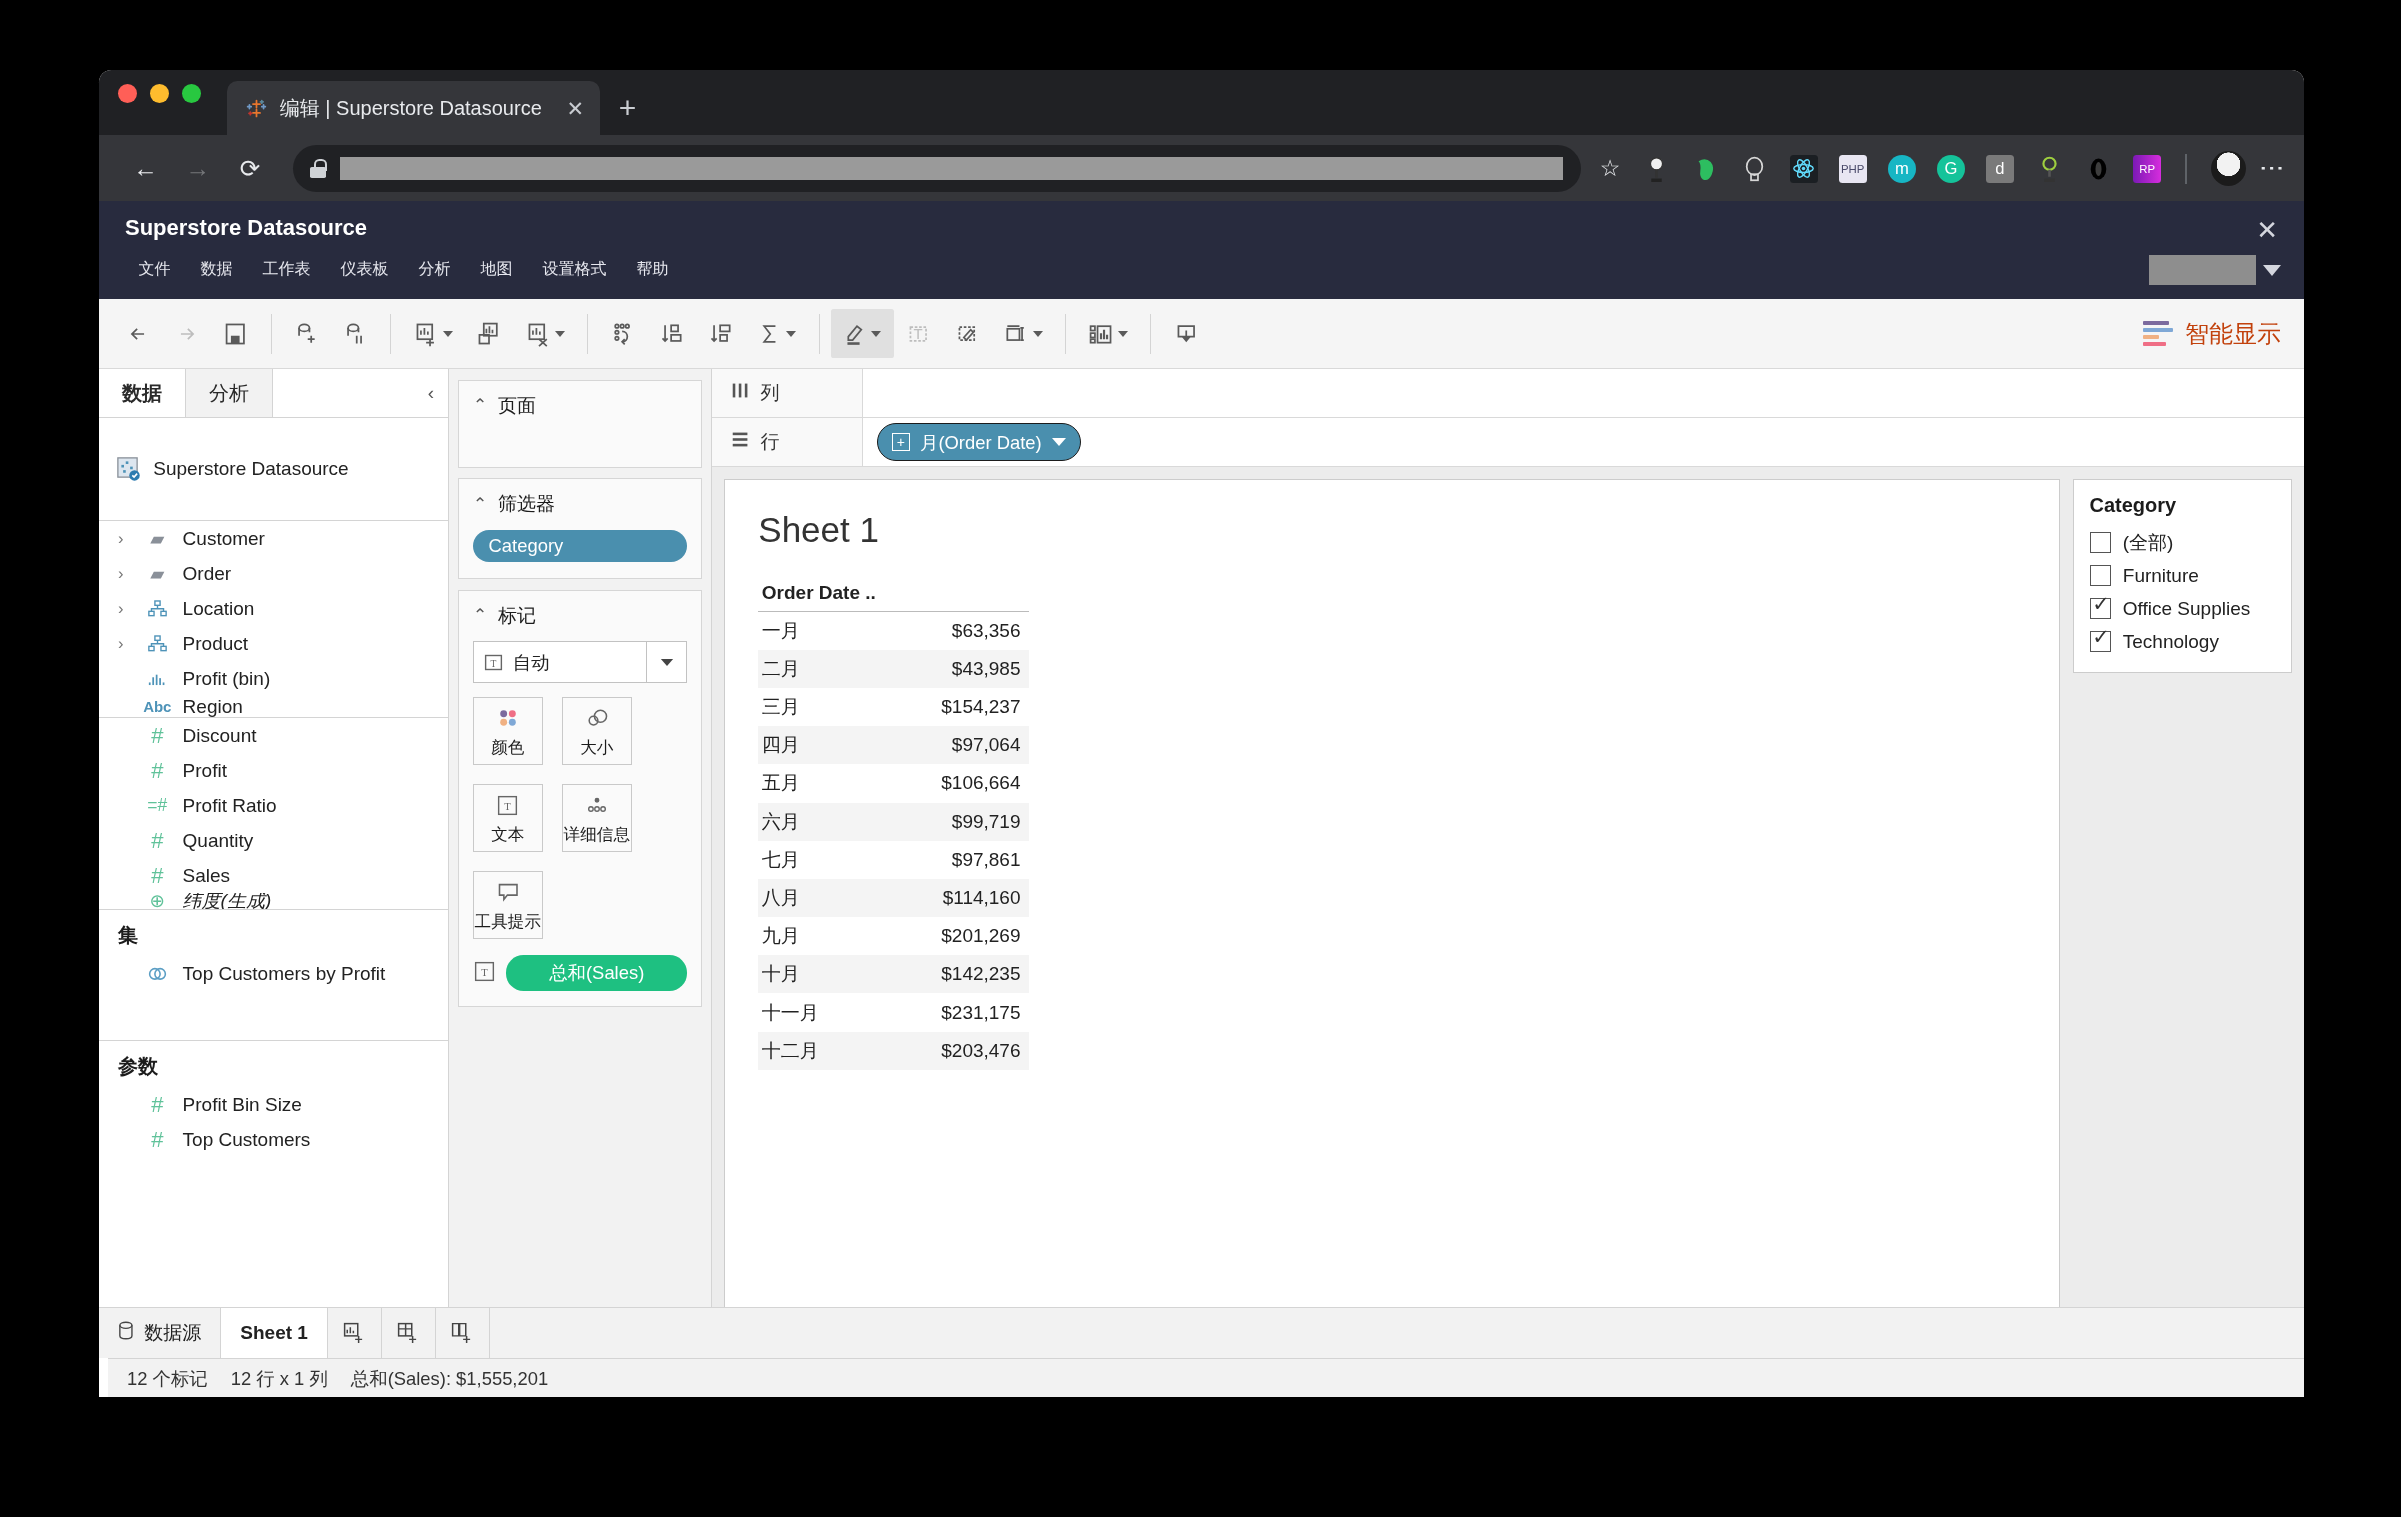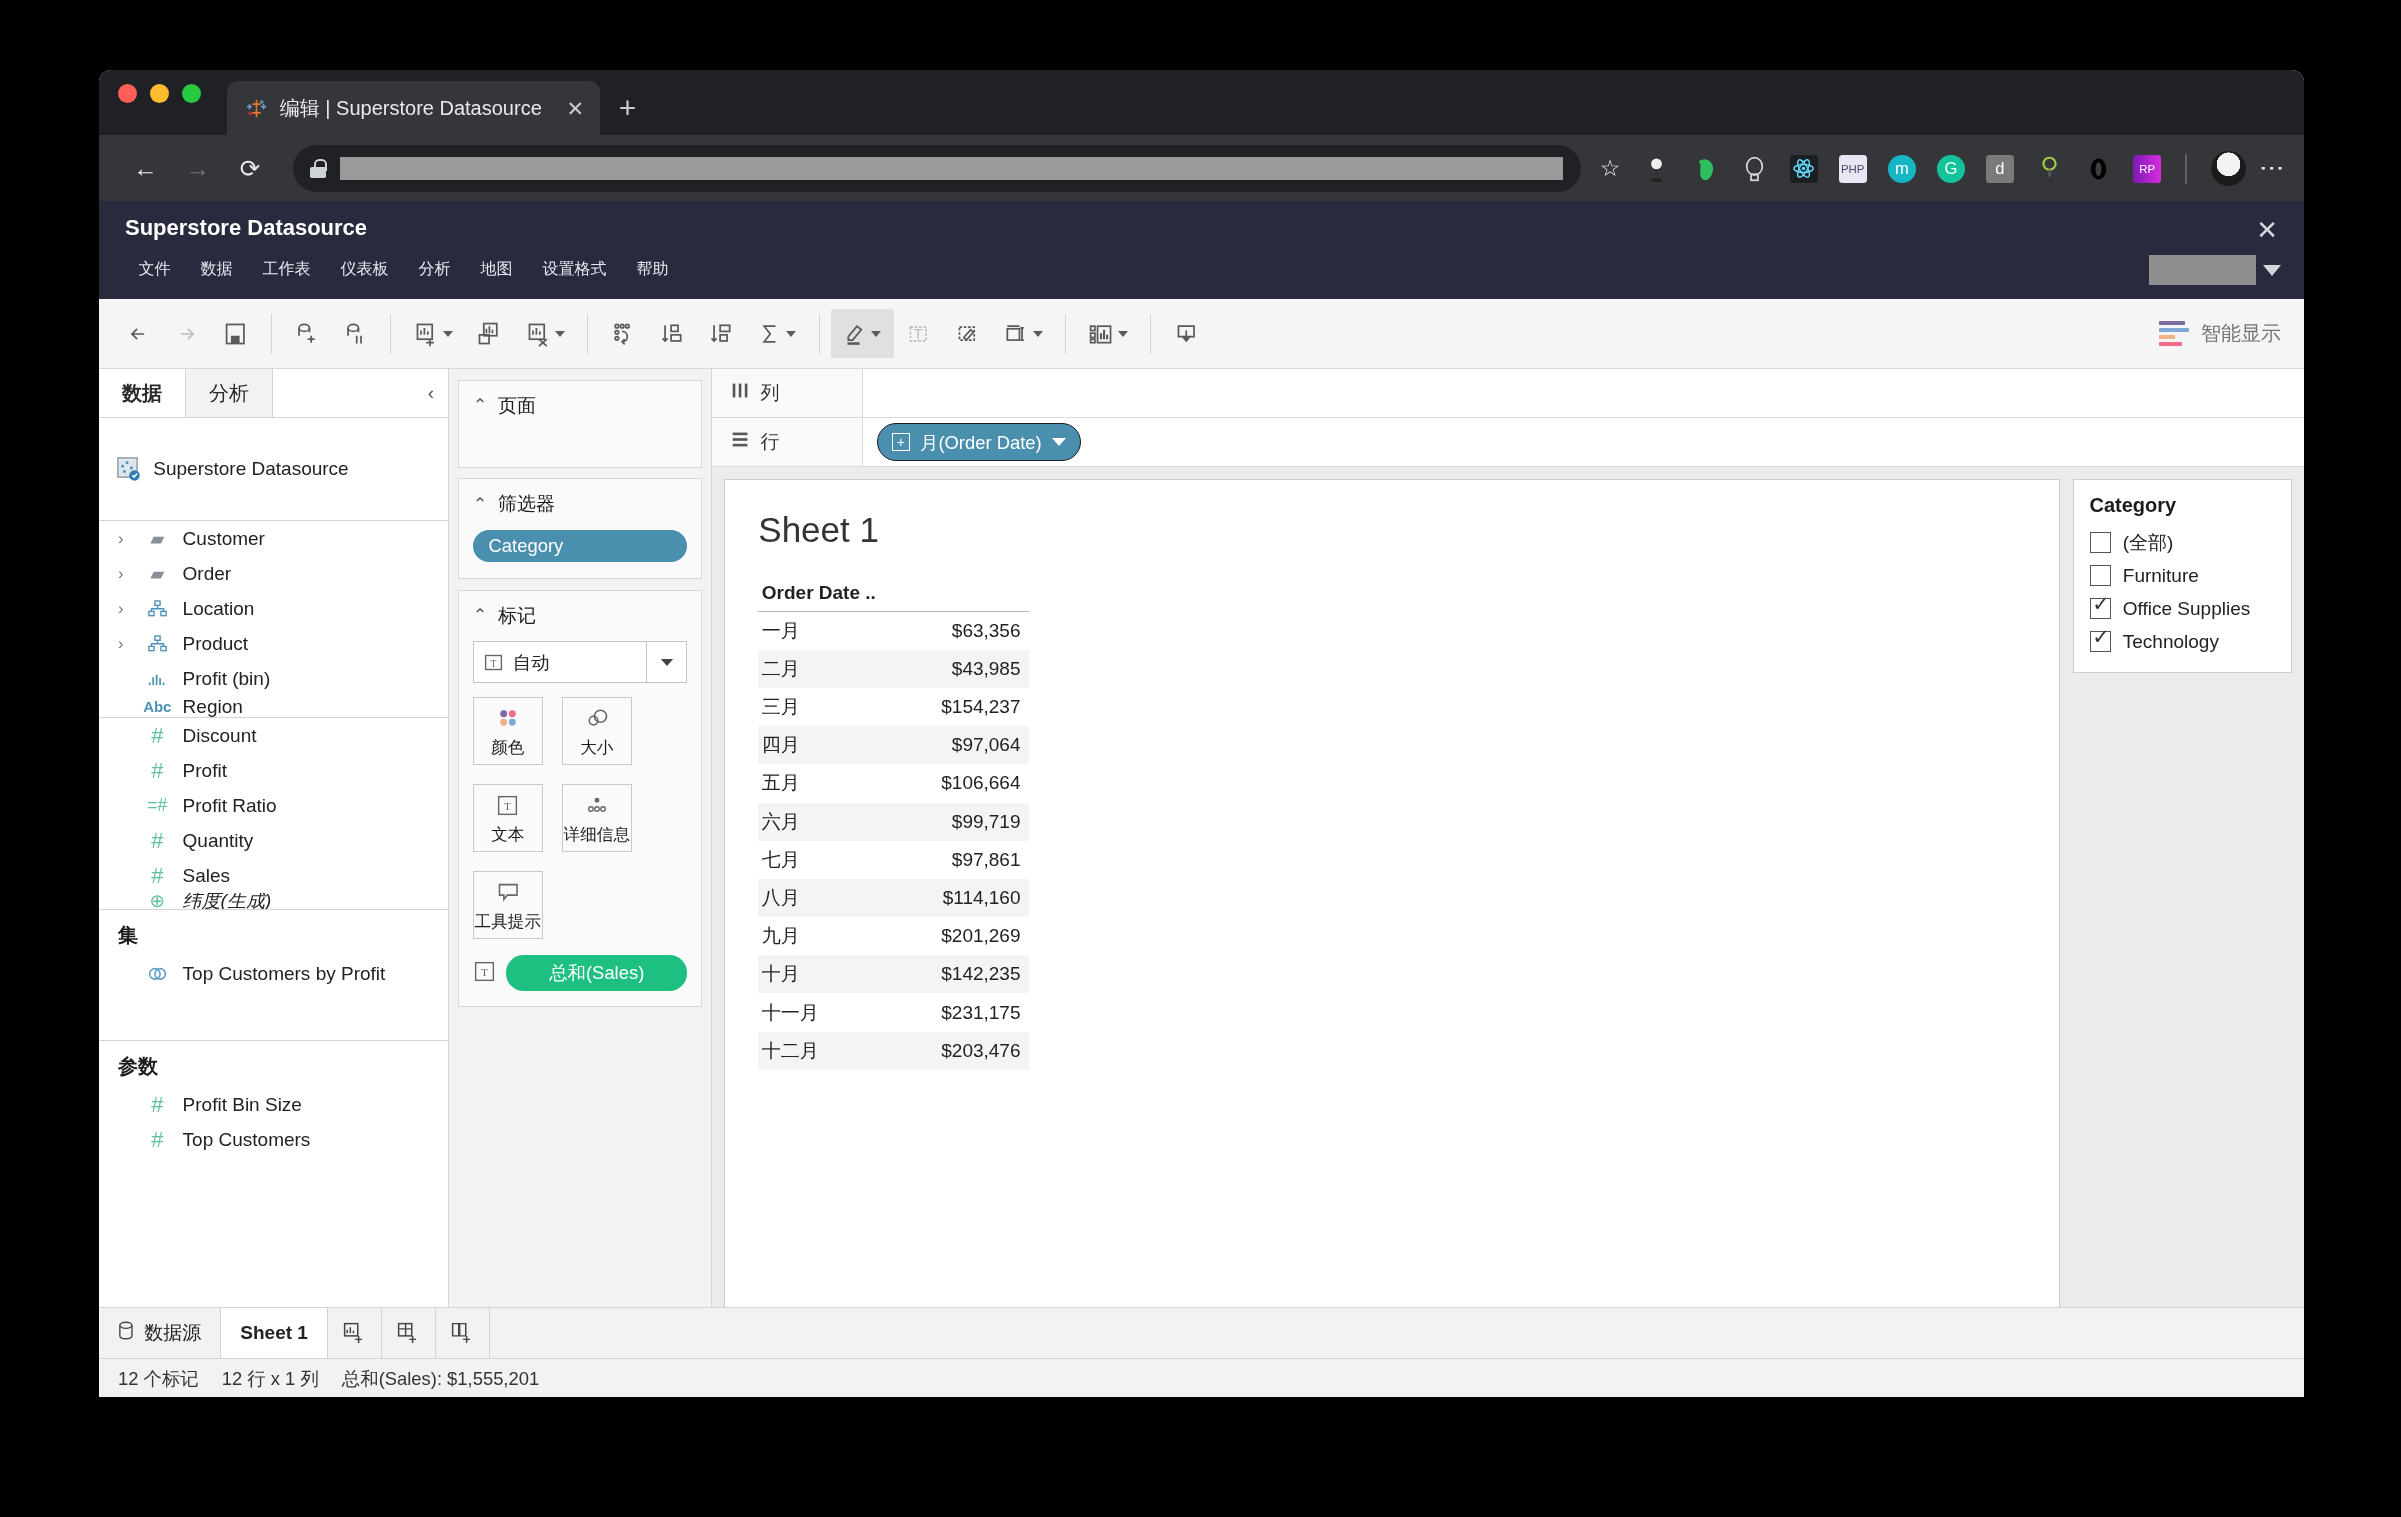--- a/index.html
+++ b/index.html
@@ -88,21 +88,21 @@
             cursor: pointer; border-radius: 2.6px; flex: none; color: #5a5a5a; }
   .tb-btn.dim { color: #bdbdbd; }
   .tb-btn.active { background: #e0e0e0; }
   .tb-btn.wide { width: 63px; }
   .tb-sep { width: 0.9px; height: 40px; background: #d4d4d4; margin: 0 10.5px; flex: none; }
   .caret-sm { width:0;height:0;border-left:5.3px solid transparent;border-right:5.3px solid transparent;
               border-top:6.1px solid #5a5a5a; margin-left:3.5px; }
   #showme { position: absolute; right: 23px; display: flex; align-items: center; gap: 12.3px; cursor: pointer; }
   #showme-icon { width: 30px; height: 26px; display: flex; flex-direction: column; gap: 2.6px; }
   #showme-icon i { display:block; height: 5.3px; border-radius:0.9px; }
-  #showme-label { font-size: 20px; color: #737373; text-align: right; }
+  #showme-label { font-size: 24px; color: #c2410c; text-align: right; }
 
   
   #main { position: absolute; top: 168px; left: 0; right: 0; bottom: 68px; display: flex; }
 
   
   #data-pane { width: 350px; border-right: 0.9px solid #d4d4d4; display: flex; flex-direction: column; background:#fff; }
   #pane-tabs { display: flex; border-bottom: 0.9px solid #d4d4d4; height: 49px; align-items: stretch; }
   .pane-tab { display:flex; align-items:center; justify-content:center; font-size:20px; font-weight:bold;
               color:#2a2a2a; padding: 0 23px; cursor:pointer; }
   .pane-tab.sel { background:#fff; border-right:0.9px solid #d4d4d4; }
@@ -190,21 +190,21 @@
   .legend-lbl { font-size: 19px; color:#222; }
 
   
   #sheet-tabs { position: absolute; bottom: 39px; left: 0; right: 0; height: 51px;
                 background: #f2f2f2; border-top: 0.9px solid #d4d4d4; display:flex; align-items:stretch; }
   .sheet-tab { display:flex; align-items:center; gap:10.5px; padding: 0 19px; font-size:19px; color:#222;
                border-right:0.9px solid #d4d4d4; cursor:pointer; }
   .sheet-tab.active { background:#fff; font-weight:bold; }
   .newsheet-btn { width: 54px; display:flex; align-items:center; justify-content:center;
                   border-right:0.9px solid #d4d4d4; cursor:pointer; color:#444; }
-  #status-bar { position:absolute; bottom:0; left:0; right:0; height: 39px; background:#f2f2f2;
+  #status-bar { position:absolute; bottom:0; left:9px; right:0; height: 39px; background:#f2f2f2;
                 border-top:0.9px solid #d4d4d4; display:flex; align-items:center; gap: 23px; padding-left: 19px; }
   .status-text { font-size: 18.4px; color: #333; }
 </style>
 </head>
 <body>
 
 <div id="browser-window">
 
   <div id="tab-strip">
     <div class="traffic-lights">

